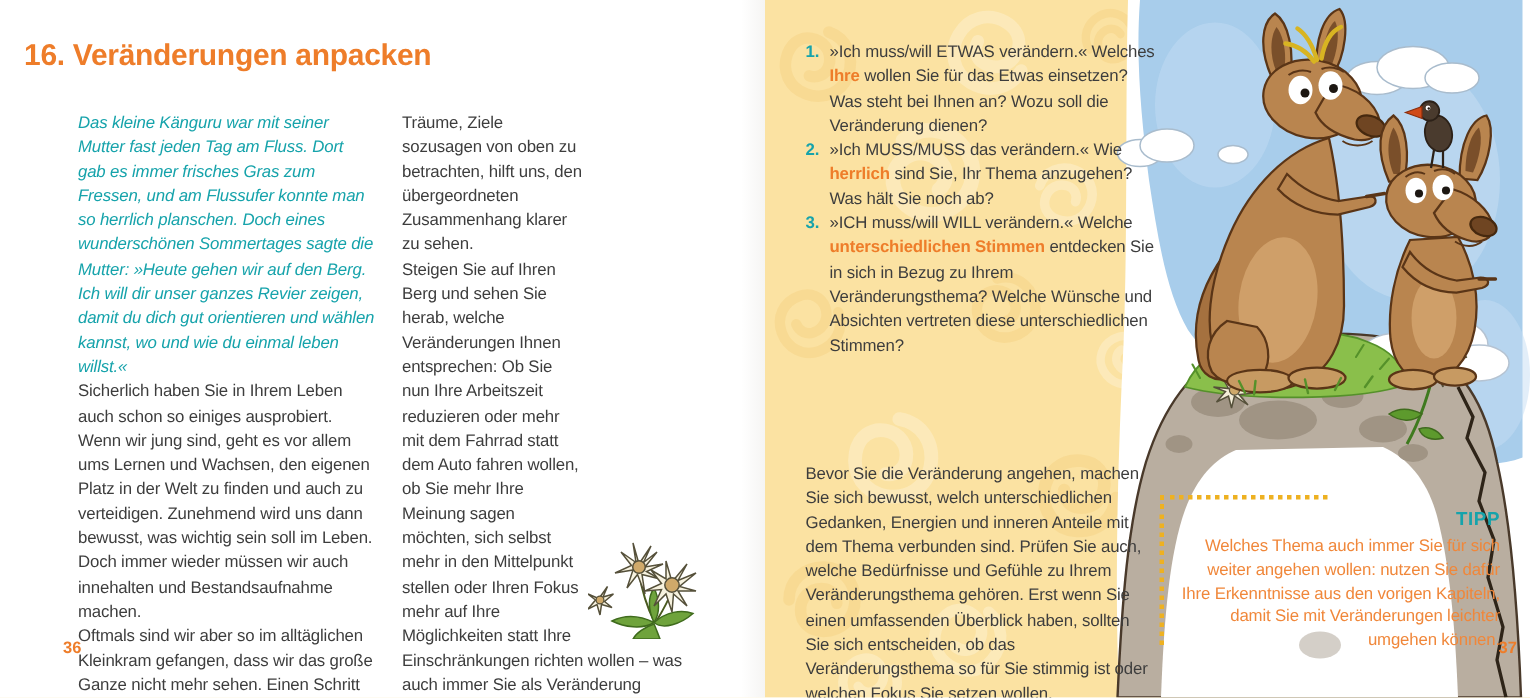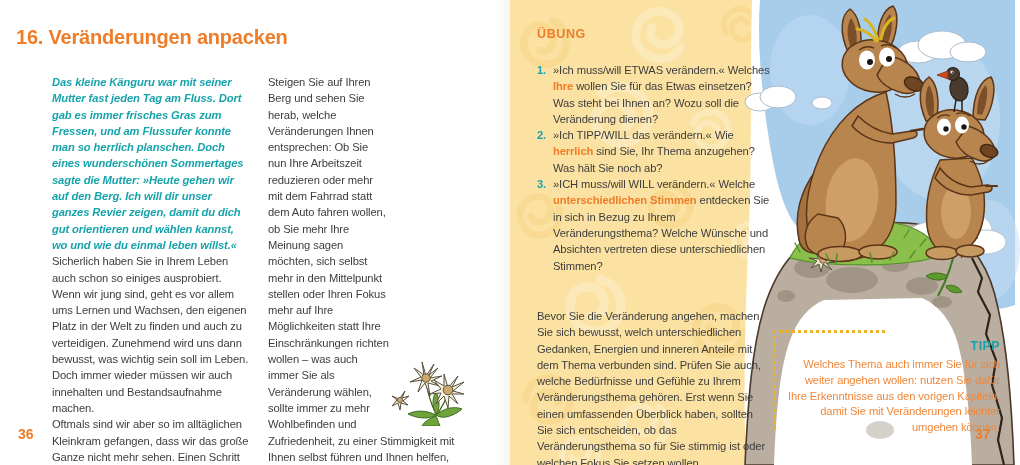--- a/index.html
+++ b/index.html
@@ -10,24 +10,24 @@
   
   .pg-left { position:absolute; left:0; top:0; width:510px; height:465px; background:#fff; }
   .spine-shadow { position:absolute; left:494px; top:0; width:16px; height:465px;
     background:linear-gradient(90deg, rgba(0,0,0,0) 0%, rgba(120,110,90,0.07) 100%); }
   .chapter-title { position:absolute; left:16px; top:26px; font-size:20px; font-weight:bold;
     color:#ee7d2a; letter-spacing:-0.2px; }
   .col { position:absolute; top:74px; font-size:11.2px; line-height:16.3px; color:#3d3d3d;
     letter-spacing:-0.1px; text-align:left; }
   .col-1 { left:52px; width:198px; }
   .col-2 { left:268px; width:198px; }
-  .story { color:#16a3ab; font-style:italic; font-weight:bold; margin-bottom:15px; }
+  .story { color:#16a3ab; font-style:italic; font-weight:normal; margin-bottom:15px; }
   .col p { margin:0; }
   .flower-float { float:right; clear:right; width:74px; height:72px; margin-top:280px; margin-left:3px; }
-  .pagenum { position:absolute; top:426px; font-size:14px; font-weight:bold; color:#ee7d2a; }
+  .pagenum { position:absolute; top:426px; font-size:11px; font-weight:bold; color:#ee7d2a;margin-left:24px; }
   .pagenum-left { left:18px; }
 
   
   .pg-right { position:absolute; left:510px; top:0; width:510px; height:465px; background:#fbe2a2; }
   .pattern-svg { position:absolute; left:0; top:0; }
   .illu-svg { position:absolute; left:180px; top:0; }
 
   .exercise { position:absolute; left:27px; top:27px; width:236px; }
   .exercise-heading { font-size:12.5px; font-weight:bold; color:#ee7d2a; letter-spacing:0.6px;
     margin-bottom:21px; }
@@ -80,20 +80,21 @@
           <g fill="#f7f2df" stroke="#55503a" stroke-width="1">
             <path d="M34 22 L42 10 L37 21 L46 14 L38 24 L50 22 L39 27 L48 32 L36 29 L38 42 L33 29 L26 38 L30 26 L18 28 L29 23 L22 14 L32 21 L30 8 Z"></path>
             <path d="M56 34 L66 22 L60 33 L72 28 L61 37 L72 40 L60 40 L66 50 L57 42 L56 54 L52 42 L44 50 L49 39 L38 40 L49 35 L42 26 L52 32 L52 20 Z"></path>
             <path d="M8 44 L13 37 L10 44 L17 42 L11 47 L16 51 L9 49 L8 56 L6 49 L0 52 L5 46 L0 42 L7 45 Z"></path>
           </g>
           <circle cx="34" cy="24" r="4.2" fill="#cfa96a" stroke="#55503a" stroke-width="1"></circle>
           <circle cx="56" cy="36" r="4.8" fill="#cfa96a" stroke="#55503a" stroke-width="1"></circle>
           <circle cx="8" cy="46" r="2.6" fill="#cfa96a" stroke="#55503a" stroke-width="0.8"></circle>
         </svg>
       </span>
+      <p>Träume, Ziele sozusagen von oben zu betrachten, hilft uns, den übergeordneten Zusammenhang klarer zu sehen.</p>
       <p>Steigen Sie auf Ihren Berg und sehen Sie herab, welche Veränderungen Ihnen entsprechen: Ob Sie nun Ihre Arbeitszeit reduzieren oder mehr mit dem Fahrrad statt dem Auto fahren wollen, ob Sie mehr Ihre Meinung sagen möchten, sich selbst mehr in den Mittelpunkt stellen oder Ihren Fokus mehr auf Ihre Möglichkeiten statt Ihre Einschränkungen richten wollen – was auch immer Sie als Veränderung wählen, sollte immer zu mehr Wohlbefinden und Zufriedenheit, zu einer Stimmigkeit mit Ihnen selbst führen und Ihnen helfen, selbstbestimmt Ihr eigenes Leben zu leben.</p>
     </div>
 
     <div class="pagenum pagenum-left">36</div>
     <div class="spine-shadow"></div>
   </div>
 
   <div class="pg-right">
 
     <svg class="pattern-svg" width="510" height="465" viewBox="0 0 510 465">
@@ -246,29 +247,28 @@
         <circle cx="262" cy="72" r="1.6" fill="#ffffff"></circle>
         <circle cx="262.5" cy="72.3" r="0.8" fill="#1d1712"></circle>
       </g>
 
       <g stroke="#55912a" stroke-width="1.6" fill="none" stroke-linecap="round">
         <path d="M140 262 l-4 -8 M146 263 l1 -9 M182 262 l-2 -9 M200 260 l4 -8 M220 258 l5 -7"></path>
       </g>
     </svg>
 
     <div class="exercise">
-      <div class="exercise-heading">ÜBUNG</div>
       <ol class="exercise-list">
         <li class="exercise-item">
           <span class="item-num">1.</span>
           <span class="item-text"><span>»Ich muss/will ETWAS verändern.« Welches </span><span class="hl">Ihre</span><span> wollen Sie für das Etwas einsetzen? Was steht bei Ihnen an? Wozu soll die Veränderung dienen?</span></span>
         </li>
         <li class="exercise-item">
           <span class="item-num">2.</span>
-          <span class="item-text"><span>»Ich TIPP/WILL das verändern.« Wie </span><span class="hl">herrlich</span><span> sind Sie, Ihr Thema anzugehen? Was hält Sie noch ab?</span></span>
+          <span class="item-text"><span>»Ich MUSS/MUSS das verändern.« Wie </span><span class="hl">herrlich</span><span> sind Sie, Ihr Thema anzugehen? Was hält Sie noch ab?</span></span>
         </li>
         <li class="exercise-item">
           <span class="item-num">3.</span>
           <span class="item-text"><span>»ICH muss/will WILL verändern.« Welche </span><span class="hl">unterschiedlichen Stimmen</span><span> entdecken Sie in sich in Bezug zu Ihrem Veränderungsthema? Welche Wünsche und Absichten vertreten diese unterschiedlichen Stimmen?</span></span>
         </li>
       </ol>
     </div>
 
     <p class="exercise-para">Bevor Sie die Veränderung angehen, machen Sie sich bewusst, welch unterschiedlichen Gedanken, Energien und inneren Anteile mit dem Thema verbunden sind. Prüfen Sie auch, welche Bedürfnisse und Gefühle zu Ihrem Veränderungsthema gehören. Erst wenn Sie einen umfassenden Überblick haben, sollten Sie sich entscheiden, ob das Veränderungsthema so für Sie stimmig ist oder welchen Fokus Sie setzen wollen.</p>
 

